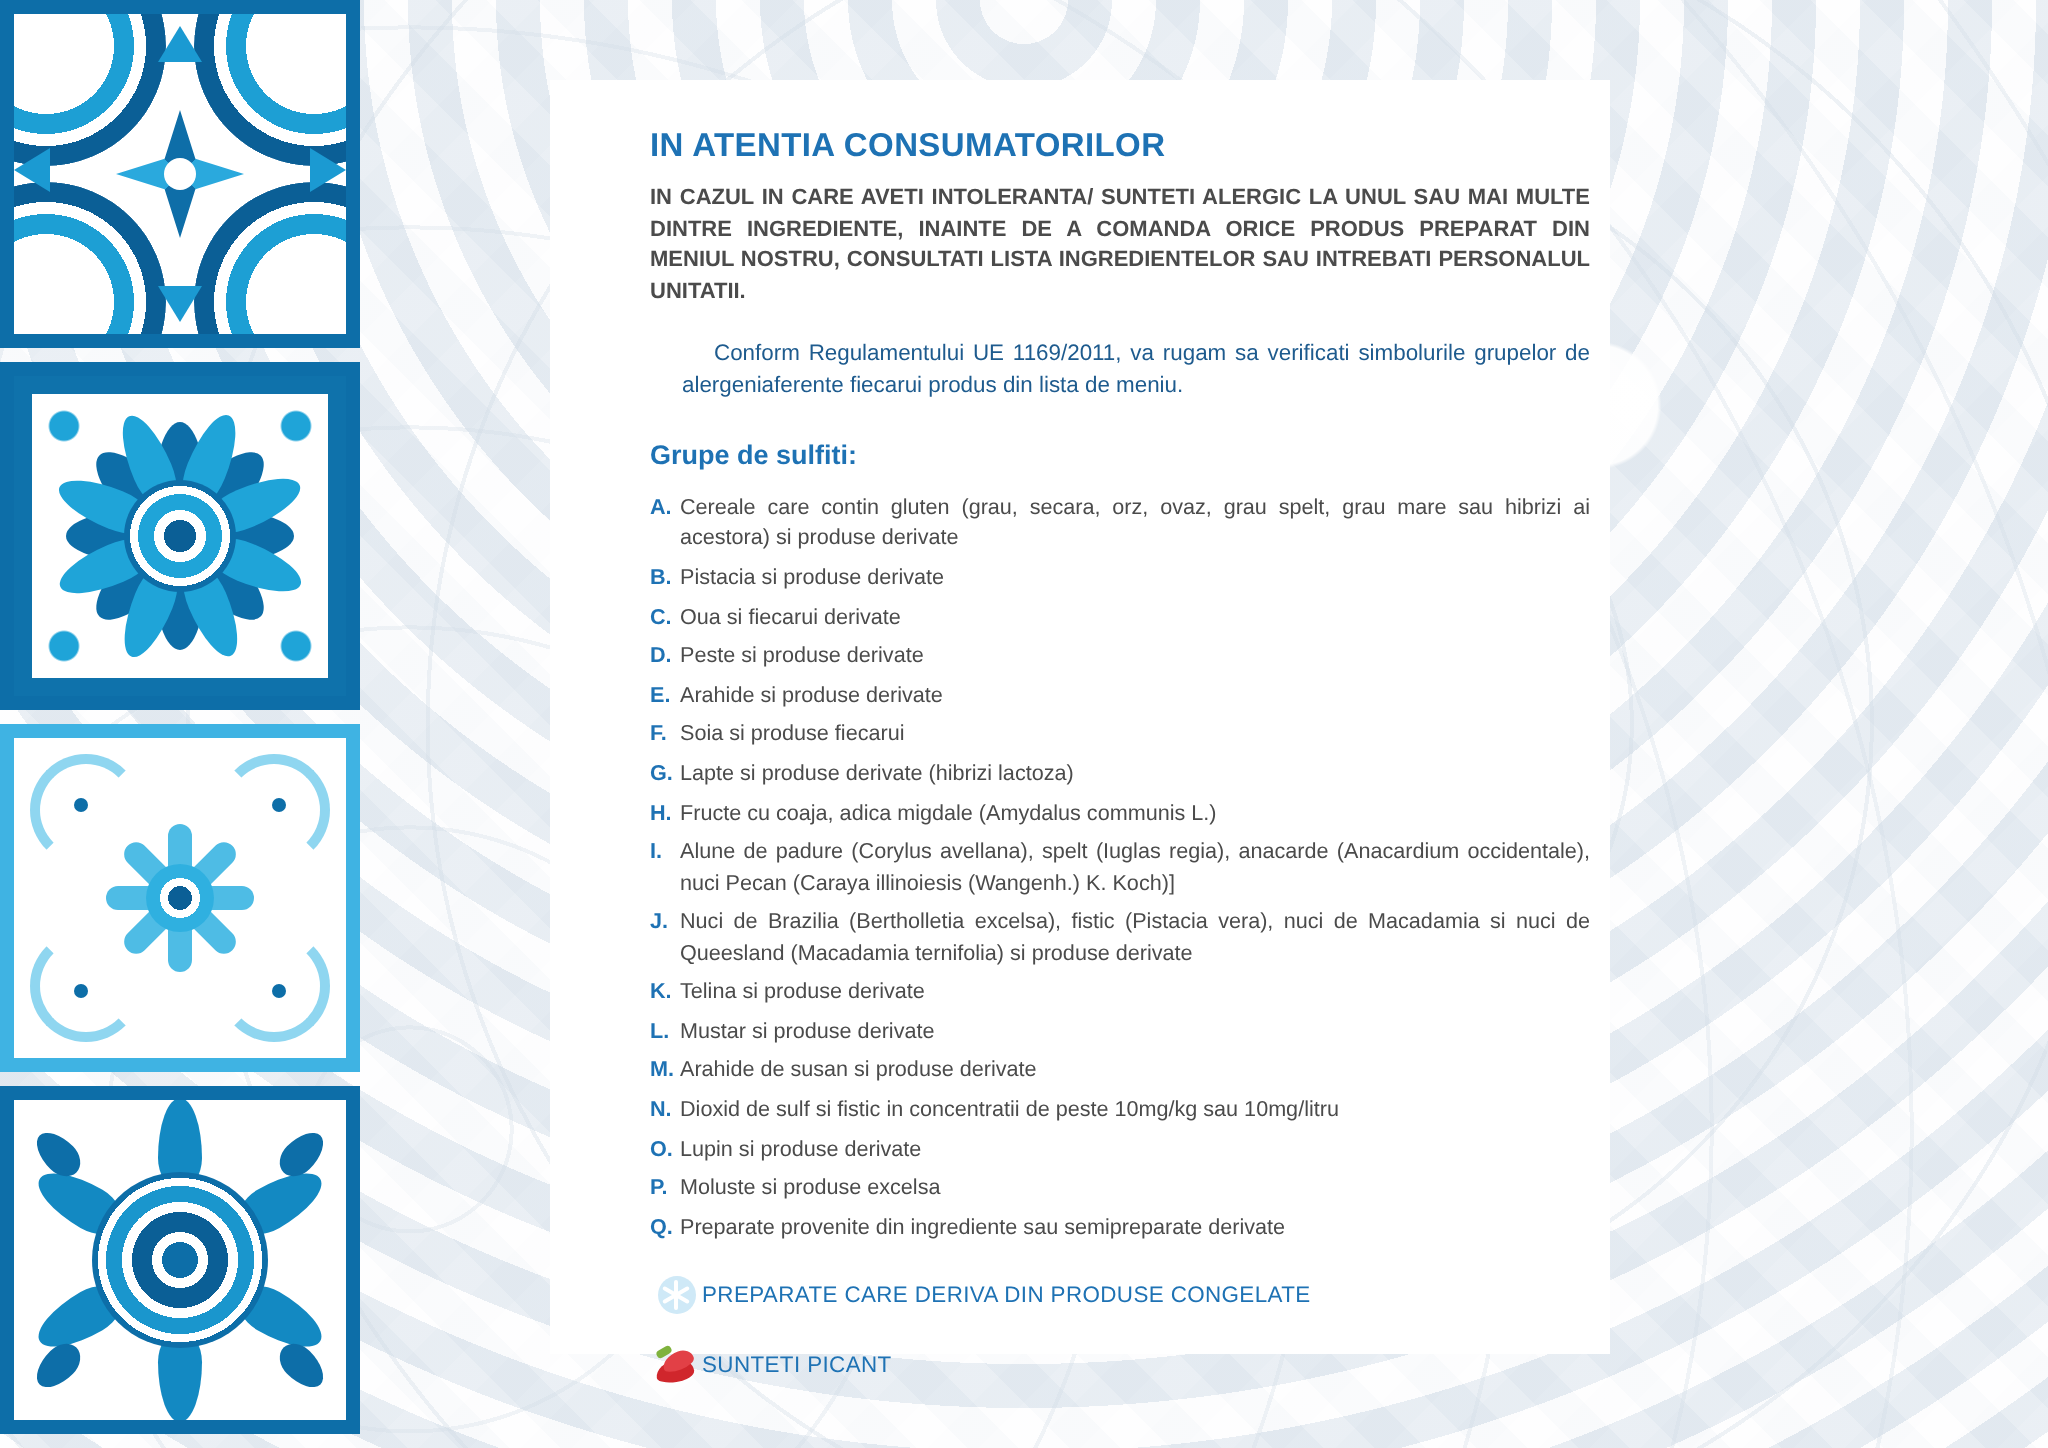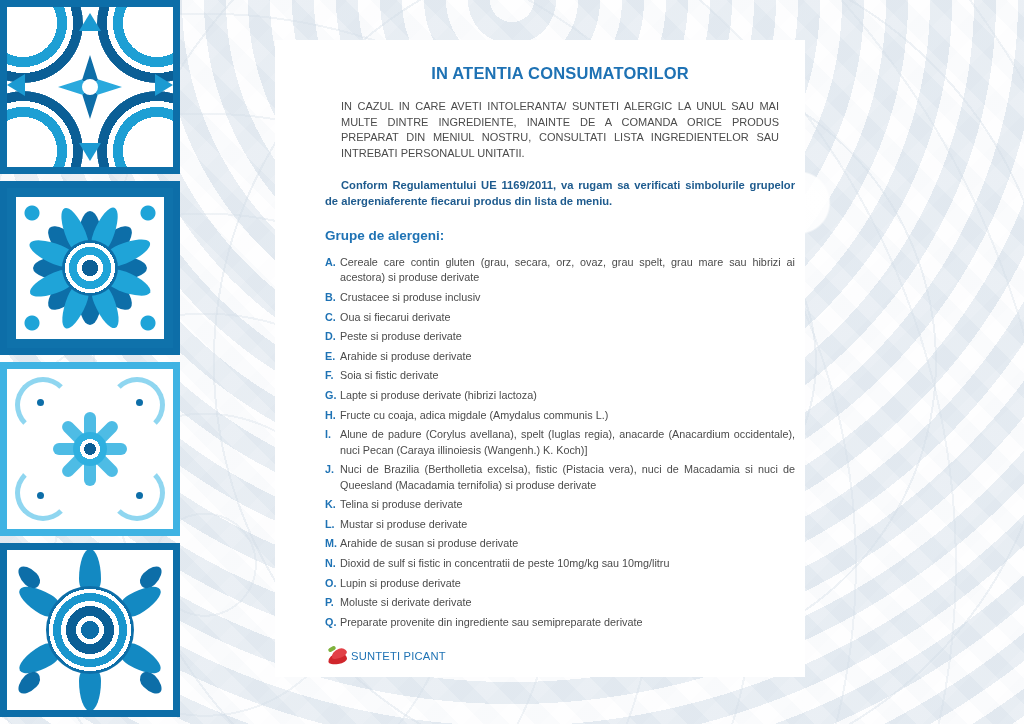--- a/index.html
+++ b/index.html
@@ -203,42 +203,42 @@
     top: 24px;
     width: 470px;
   }
 
   .doc-title {
     color: #1e72b4;
     font-size: 16.5px;
     font-weight: bold;
     letter-spacing: .2px;
     margin: 0 0 9px 0;
-    text-align: center;
   }
 
   .intro-line {
     color: #4b4b4b;
     font-size: 11px;
     line-height: 15.5px;
     margin: 0;
   }
   .intro-block {
     color: #4b4b4b;
     font-size: 11px;
     line-height: 15.5px;
-    margin: 16px;
+    margin: 0;
     text-align: justify;
+    font-weight: bold;
   }
 
   .reg-note {
-    margin: 15px 0 0 0;
+    margin: 15px 0 0 16px;
     color: #1e5b8e;
     font-size: 11.2px;
-    font-weight: bold;
+    font-weight: normal;
     line-height: 16px;
     text-align: justify;
     text-indent: 16px;
   }
 
   .group-title {
     color: #1e72b4;
     font-size: 13.5px;
     font-weight: bold;
     margin: 19px 0 12px 0;
@@ -435,46 +435,46 @@
 
 <div id="content-card">
   <div id="content-inner">
 
     <h1 class="doc-title">IN ATENTIA CONSUMATORILOR</h1>
 
     <p class="intro-block">IN CAZUL IN CARE AVETI INTOLERANTA/ SUNTETI ALERGIC LA UNUL SAU MAI MULTE DINTRE INGREDIENTE, INAINTE DE A COMANDA ORICE PRODUS PREPARAT DIN MENIUL NOSTRU, CONSULTATI LISTA INGREDIENTELOR SAU INTREBATI PERSONALUL UNITATII.</p>
 
     <p class="reg-note">Conform Regulamentului UE 1169/2011, va rugam sa verificati simbolurile grupelor de alergeniaferente fiecarui produs din lista de meniu.</p>
 
-    <h2 class="group-title">Grupe de alergeni:</h2>
+    <h2 class="group-title">Grupe de sulfiti:</h2>
 
     <ul class="allergen-list">
       <li>
         <span class="a-letter">A.</span>
         <span class="a-text">Cereale care contin gluten (grau, secara, orz, ovaz, grau spelt, grau mare sau hibrizi ai acestora) si produse derivate</span>
       </li>
       <li>
         <span class="a-letter">B.</span>
-        <span class="a-text">Crustacee si produse inclusiv</span>
+        <span class="a-text">Pistacia si produse derivate</span>
       </li>
       <li>
         <span class="a-letter">C.</span>
         <span class="a-text">Oua si fiecarui derivate</span>
       </li>
       <li>
         <span class="a-letter">D.</span>
         <span class="a-text">Peste si produse derivate</span>
       </li>
       <li>
         <span class="a-letter">E.</span>
         <span class="a-text">Arahide si produse derivate</span>
       </li>
       <li>
         <span class="a-letter">F.</span>
-        <span class="a-text">Soia si fistic derivate</span>
+        <span class="a-text">Soia si produse fiecarui</span>
       </li>
       <li>
         <span class="a-letter">G.</span>
         <span class="a-text">Lapte si produse derivate (hibrizi lactoza)</span>
       </li>
       <li>
         <span class="a-letter">H.</span>
         <span class="a-text">Fructe cu coaja, adica migdale (Amydalus communis L.)</span>
       </li>
       <li>
@@ -500,30 +500,40 @@
       <li>
         <span class="a-letter">N.</span>
         <span class="a-text">Dioxid de sulf si fistic in concentratii de peste 10mg/kg sau 10mg/litru</span>
       </li>
       <li>
         <span class="a-letter">O.</span>
         <span class="a-text">Lupin si produse derivate</span>
       </li>
       <li>
         <span class="a-letter">P.</span>
-        <span class="a-text">Moluste si derivate derivate</span>
+        <span class="a-text">Moluste si produse excelsa</span>
       </li>
       <li>
         <span class="a-letter">Q.</span>
         <span class="a-text">Preparate provenite din ingrediente sau semipreparate derivate</span>
       </li>
     </ul>
 
     <div class="legend">
 
+      <div class="legend-row">
+        <div class="legend-icon">
+          <span class="snowflake">
+            <span class="s1"></span>
+              <span class="s2"></span>
+              <span class="s3"></span>
+          </span>
+        </div>
+        <div class="legend-label">PREPARATE CARE DERIVA DIN PRODUSE CONGELATE</div>
+      </div>
 
       <div class="legend-row">
         <div class="legend-icon">
           <span class="chili">
             <span class="body"></span>
             <span class="body2"></span>
             <span class="stem"></span>
           </span>
         </div>
         <div class="legend-label">SUNTETI PICANT</div>

